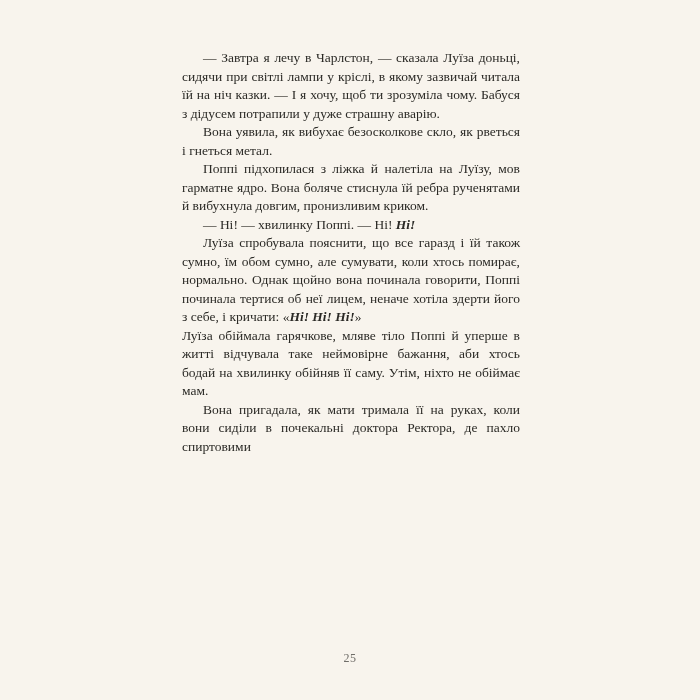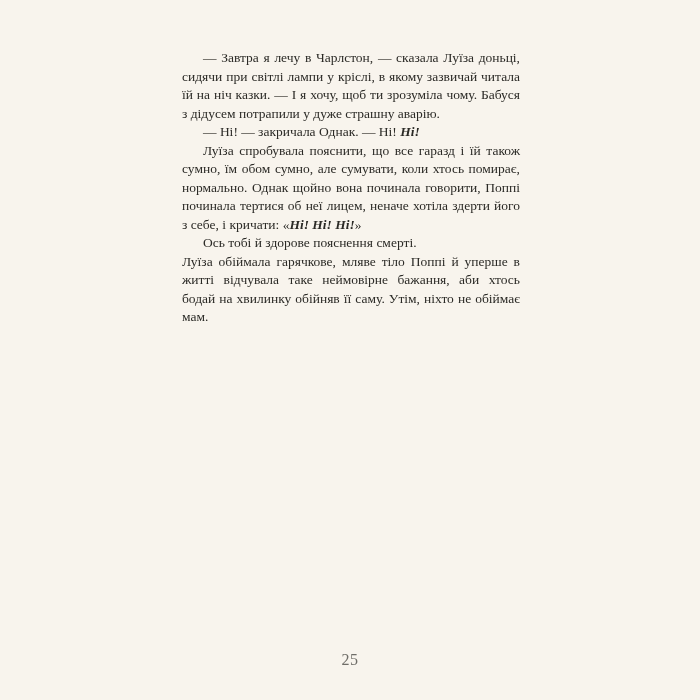--- a/index.html
+++ b/index.html
@@ -36,34 +36,36 @@
     padding: 0;
   }
   .para.indent { text-indent: 21px; }
   .para em { font-style: italic; font-weight: bold; }
   .page-number {
     position: absolute;
     top: 651px;
     left: 0;
     width: 100%;
     text-align: center;
-    font-size: 16px;
+    font-size: 12px;
     letter-spacing: 0.5px;
     color: #6f6d68;
   }
 </style>
 </head>
 <body style="background: rgb(248, 244, 237);">
 
 <div class="page">
   <main class="text-block" style="color: rgb(43, 42, 38);">
       <section class="text-section">
         <p class="para indent"><span>— Завтра я лечу в Чарлстон, — сказала Луїза доньці, сидячи при світлі лампи у кріслі, в якому зазвичай читала їй на ніч казки. — І я хочу, щоб ти зрозуміла чому. Бабуся з дідусем потрапили у дуже страшну аварію.</span></p>
-        <p class="para indent"><span>— Ні! — закричала Однак. — Ні! </span><em>Ні!</em></p>
+        <p class="para indent"><span>Вона уявила, як вибухає безосколкове скло, як рветься і гнеться метал.</span></p>
+        <p class="para indent"><span>Поппі підхопилася з ліжка й налетіла на Луїзу, мов гарматне ядро. Вона боляче стиснула їй ребра рученятами й вибухнула довгим, пронизливим криком.</span></p>
+        <p class="para indent"><span>— Ні! — хвилинку Поппі. — Ні! </span><em>Ні!</em></p>
         <p class="para indent"><span>Луїза спробувала пояснити, що все гаразд і їй також сумно, їм обом сумно, але сумувати, коли хтось помирає, нормально. Однак щойно вона починала говорити, Поппі починала тертися об неї лицем, неначе хотіла здерти його з себе, і кричати: «</span><em>Ні! Ні! Ні!</em><span>»</span></p>
-        <p class="para indent"><span>Ось тобі й здорове пояснення смерті.</span></p>
       </section>
       <section class="text-section">
         <p class="para"><span>Луїза обіймала гарячкове, мляве тіло Поппі й уперше в житті відчувала таке неймовірне бажання, аби хтось бодай на хвилинку обійняв її саму. Утім, ніхто не обіймає мам.</span></p>
+        <p class="para indent"><span>Вона пригадала, як мати тримала її на руках, коли вони сиділи в почекальні доктора Ректора, де пахло спиртовими</span></p>
       </section>
     </main>
   <div class="page-number" style="color: rgb(111, 109, 104);">25</div>
 </div>
 
 </body></html>

